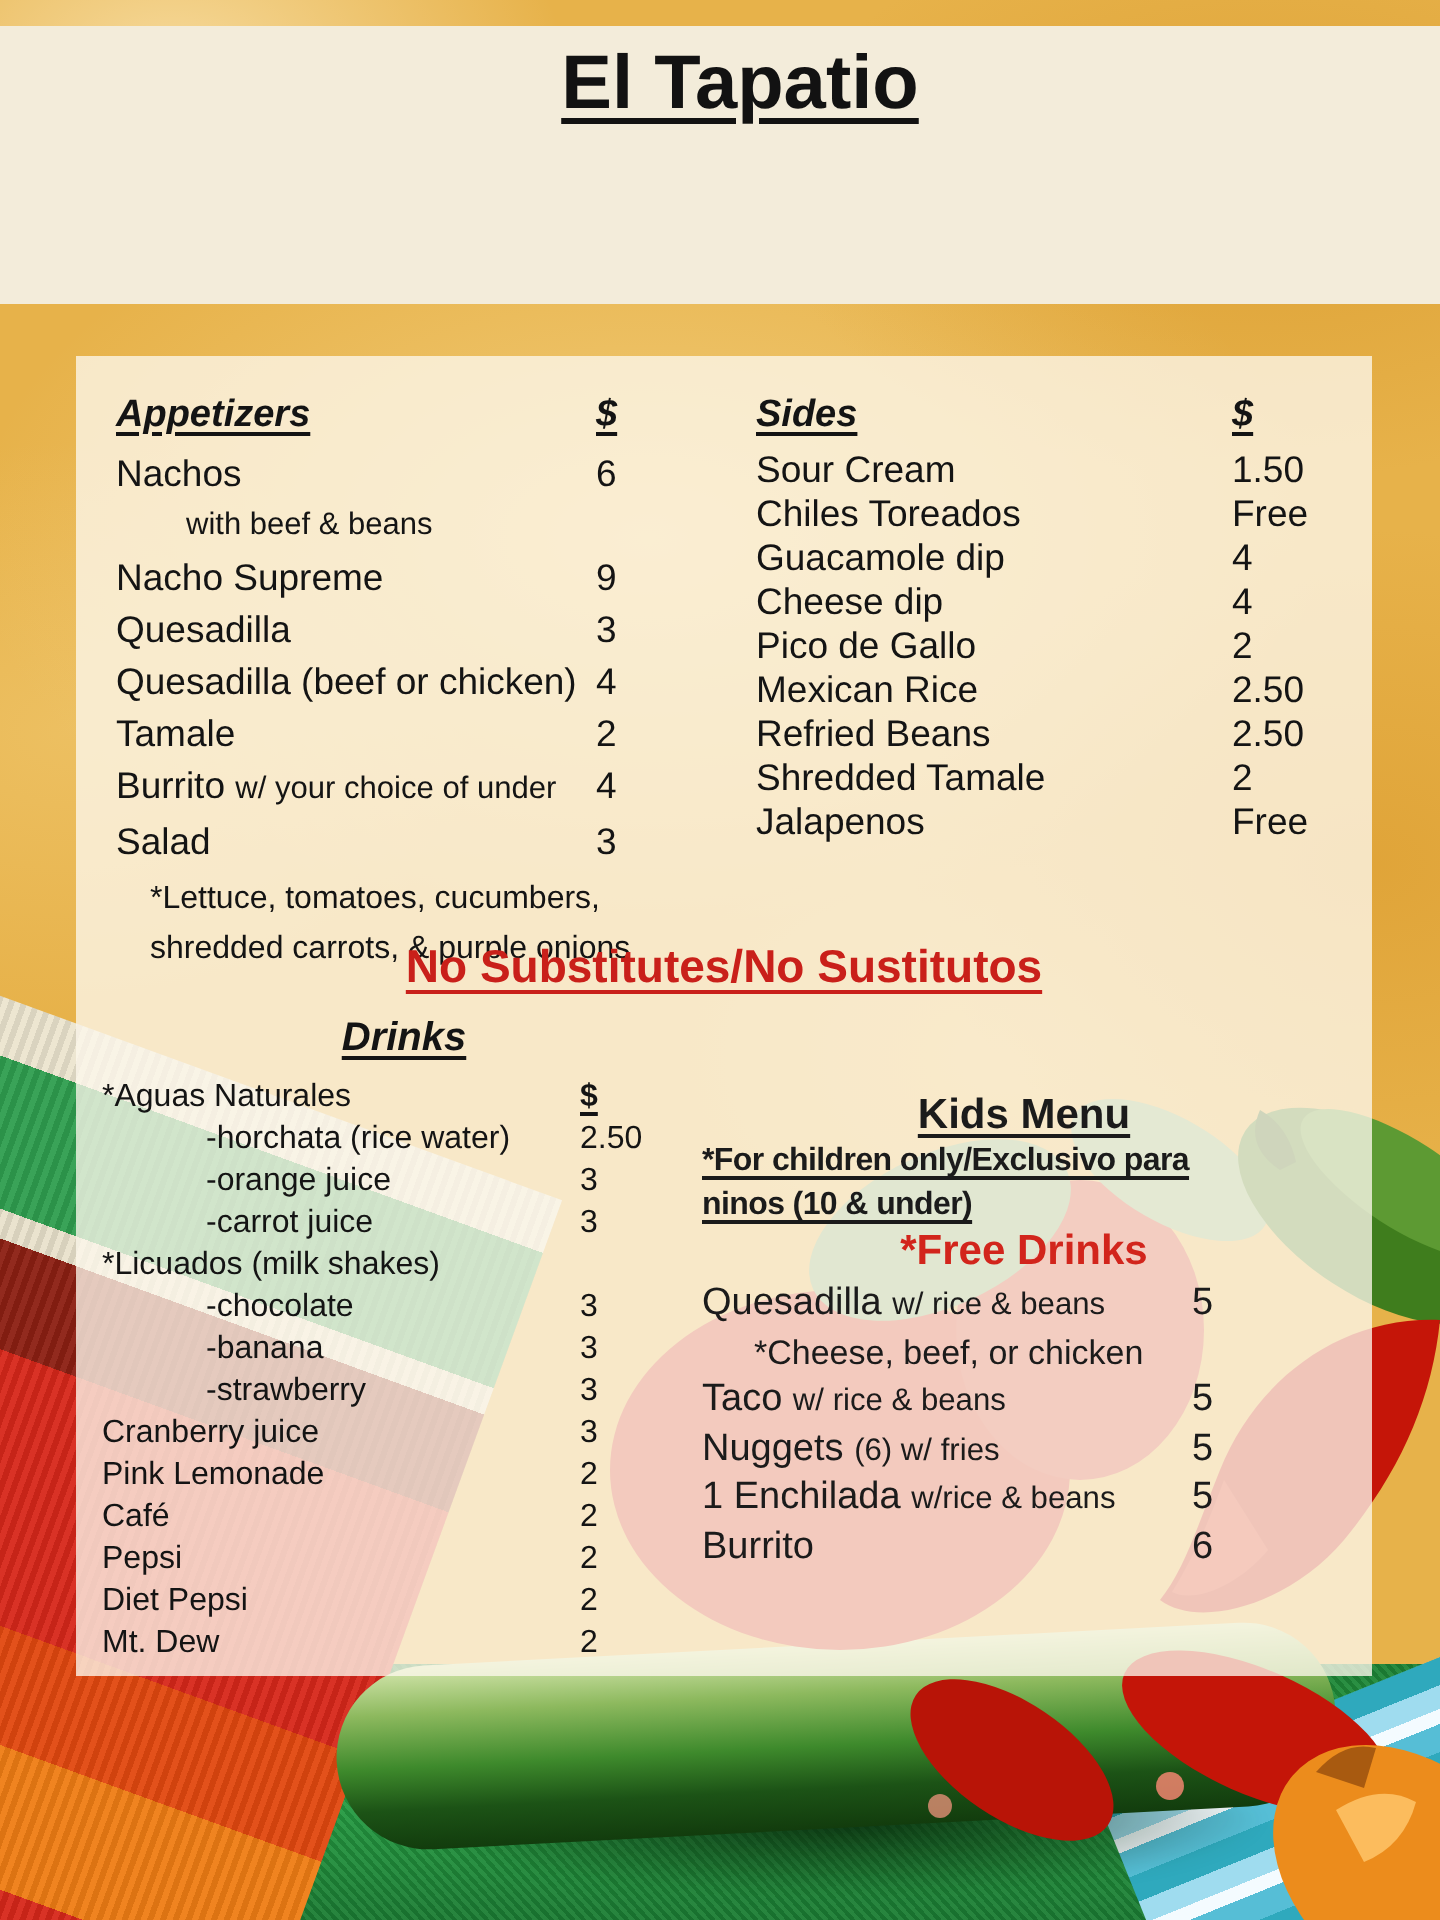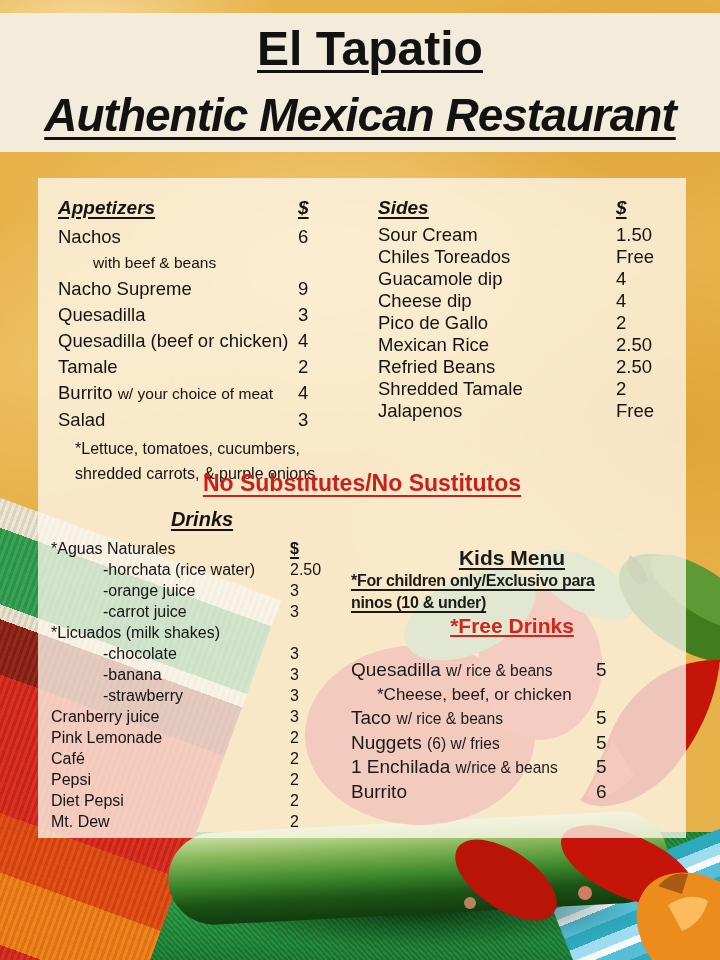--- a/index.html
+++ b/index.html
@@ -34,21 +34,21 @@
   .jalapeno{position:absolute;left:168px;top:822px;width:500px;height:92px;z-index:4;
     transform:rotate(-3deg);border-radius:46px/50%;
     background:linear-gradient(180deg,#d4e6ad 0%,#8db95e 26%,#3e8a2c 55%,#1c5316 78%,#123c0d 100%);}
   .jalapeno-shadow{position:absolute;left:205px;top:882px;width:430px;height:66px;z-index:3;
     border-radius:50%;background:radial-gradient(ellipse at 50% 40%, rgba(6,30,5,.85), rgba(6,30,5,0) 70%);
     filter:blur(4px);}
   svg.peppers{position:absolute;left:0;top:0;z-index:5;}
   
   .header-panel{position:absolute;left:0;top:13px;width:720px;height:139px;z-index:10;
     background:#f3ecda;text-align:center;color:#121212;}
-  .title{font-size:48px;font-weight:bold;margin-top:8px;
+  .title{font-size:38px;font-weight:bold;margin-top:8px;
     text-decoration:underline;text-decoration-thickness:3px;text-underline-offset:5px;margin-left:20px;}
   .subtitle{font-size:46px;font-weight:bold;font-style:italic;margin-top:12px;letter-spacing:-1px;
     text-decoration:underline;text-decoration-thickness:3px;text-underline-offset:6px;}
   .menu-panel{position:absolute;left:38px;top:178px;width:648px;height:660px;z-index:10;
     background:rgba(252,247,236,.78);color:#141414;}
   .sec{position:absolute;}
   .sec-head{position:relative;font-weight:bold;font-style:italic;font-size:19px;line-height:32px;}
   .u{text-decoration:underline;text-decoration-thickness:2px;text-underline-offset:3px;}
   .sec-head .prc{font-style:italic;}
   .mrow{position:relative;}
@@ -66,22 +66,22 @@
   #drinks-head{left:104px;top:330px;width:120px;text-align:center;font-size:20px;font-weight:bold;font-style:italic;}
   #drinks{left:13px;top:360px;width:300px;--prcx:239px;font-size:16px;}
   #drinks .mrow{line-height:21px;}
   #drinks .indent{padding-left:52px;}
   .prc.head{font-weight:bold;text-decoration:underline;text-decoration-thickness:2px;text-underline-offset:3px;}
   #kids{left:313px;top:368px;width:322px;--prcx:245px;font-size:19px;color:#1b1b1b;}
   #kids .khead{text-align:center;font-weight:bold;font-size:21px;line-height:24px;
     text-decoration:underline;text-decoration-thickness:2px;text-underline-offset:3px;}
   #kids .knote{text-align:left;font-weight:bold;font-size:16px;line-height:22px;letter-spacing:-.3px;
     text-decoration:underline;text-decoration-thickness:2px;text-underline-offset:3px;}
-  #kids .kfree{text-align:center;font-weight:bold;font-size:21px;line-height:24px;color:#d2251c;text-decoration:underline;}
-  #kids .klist{margin-top:20px;}
+  #kids .kfree{text-align:center;font-weight:bold;font-size:21px;line-height:24px;color:#d2251c;}
+  #kids .klist{margin-top:2px;}
   #kids .mrow{line-height:23.5px;}
   #kids .lbl .sfx{font-size:.82em;}
   #kids .note{padding-left:26px;font-size:17px;}
 </style>
 </head>
 <body>
 
 <div class="page">
 
   <div class="fabric-green"></div>
@@ -110,38 +110,37 @@
     <ellipse cx="506" cy="880" rx="58" ry="29" fill="#b81407" transform="rotate(34 506 880)"></ellipse>
     <circle cx="470" cy="903" r="6" fill="#ff9a85" opacity=".7"></circle>
 
     <ellipse cx="706" cy="938" rx="78" ry="55" fill="#ec8c1c" transform="rotate(40 706 938)"></ellipse>
     <path d="M668,905 q22,-14 40,-4 q-6,22 -26,30 Z" fill="#ffc468" opacity=".85"></path>
     <path d="M658,886 q14,-16 30,-12 l-6,20 Z" fill="#a85a10"></path>
   </svg>
 
   <div class="header-panel">
     <div class="title">El Tapatio</div>
-    <div class="subtitle">Authentic Mexican Restaurant</div>
   </div>
 
   <div class="menu-panel">
 
     <div class="sec" id="appetizers">
       <div class="sec-head">
         <span class="u">Appetizers</span>
         <span class="prc u">$</span>
       </div>
       <div>
           <div class="mrow"><span class="lbl"><span class="inlbl">Nachos</span></span><span class="prc">6</span></div>
           <div class="mrow note1"><span class="lbl"><span class="inlbl">with beef &amp; beans</span></span></div>
           <div class="mrow"><span class="lbl"><span class="inlbl">Nacho Supreme</span></span><span class="prc">9</span></div>
           <div class="mrow"><span class="lbl"><span class="inlbl">Quesadilla</span></span><span class="prc">3</span></div>
           <div class="mrow"><span class="lbl"><span class="inlbl">Quesadilla (beef or chicken)</span></span><span class="prc">4</span></div>
           <div class="mrow"><span class="lbl"><span class="inlbl">Tamale</span></span><span class="prc">2</span></div>
-          <div class="mrow"><span class="lbl"><span class="inlbl">Burrito</span> <span class="sfx">w/ your choice of meat</span></span><span class="prc">4</span></div>
+          <div class="mrow"><span class="lbl"><span class="inlbl">Burrito</span> <span class="sfx">w/ your choice of under</span></span><span class="prc">4</span></div>
           <div class="mrow"><span class="lbl"><span class="inlbl">Salad</span></span><span class="prc">3</span></div>
           <div class="mrow footnote"><span class="lbl"><span class="inlbl">*Lettuce, tomatoes, cucumbers, shredded carrots, &amp; purple onions</span></span></div>
         </div>
     </div>
 
     <div class="sec" id="sides">
       <div class="sec-head">
         <span class="u">Sides</span>
         <span class="prc u">$</span>
       </div>

